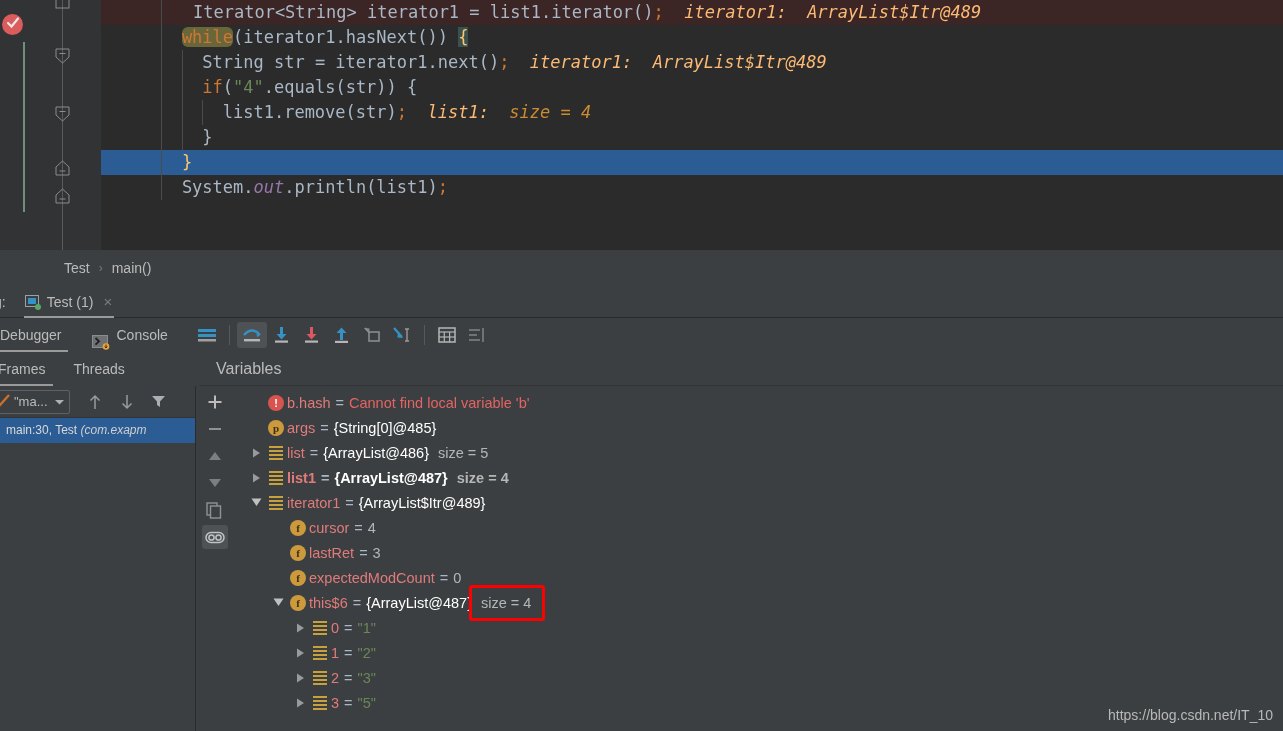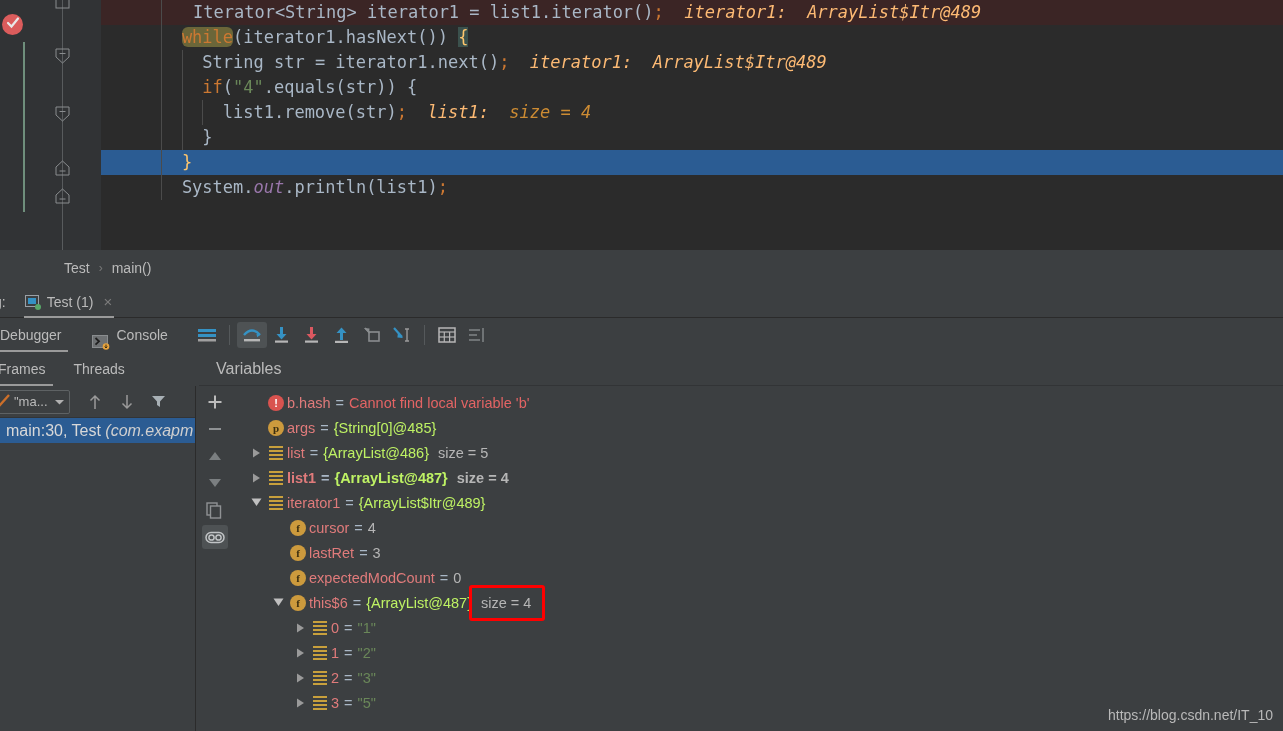--- a/index.html
+++ b/index.html
@@ -149,21 +149,21 @@
     height: 32px; display: flex; align-items: center; gap: 2px;
     border-bottom: 1px solid #323436;
   }
   .thread-combo {
     display: flex; align-items: center; gap: 4px; height: 24px;
     border: 1px solid #5e6264; border-radius: 2px; padding: 0 4px;
     margin-left: -10px; font-size: 13px; color: #bbb; background: #3c3f41;
   }
   .frame-row {
     height: 25px; line-height: 25px; background: #2b5c93; color: #d8d8d8;
-    font-size: 16px; padding-left: 6px; white-space: nowrap; overflow: hidden;
+    font-size: 12px; padding-left: 6px; white-space: nowrap; overflow: hidden;
   }
   .frame-row em { color: #cfcfcf; }
 
   #vars-sidebar {
     position: absolute; left: 199px; top: 386px; width: 31px; bottom: 0;
     background: #3c3f41; display: flex; flex-direction: column;
     align-items: center; padding-top: 4px; gap: 3px;
   }
   .vsbtn {
     width: 26px; height: 24px; display: flex; align-items: center;
@@ -176,21 +176,21 @@
     background: #3c3f41; overflow: hidden; padding-top: 4px;
   }
   .vrow {
     height: 25px; display: flex; align-items: center;
     font-size: 14.5px; white-space: nowrap;
   }
   .arrow { width: 17px; display: flex; justify-content: center; flex: 0 0 17px; }
   .vicon { width: 22px; flex: 0 0 22px; display: flex; justify-content: center; }
   .vname { color: #e07b7b; }
   .veq   { color: #a9b7c6; margin: 0 5px; }
-  .vref  { color: #bef264; }
+  .vref  { color: #ffffff; }
   .vnum  { color: #b6b6b6; }
   .vstr  { color: #6a8759; }
   .vextra{ color: #b6b6b6; margin-left: 9px; }
   .verr  { color: #e36464; }
 
   .ic-badge {
     width: 16px; height: 16px; border-radius: 50%;
     display: flex; align-items: center; justify-content: center;
     font-size: 11px; font-weight: bold; color: #3c2f10;
     font-family: "Liberation Serif", serif;

